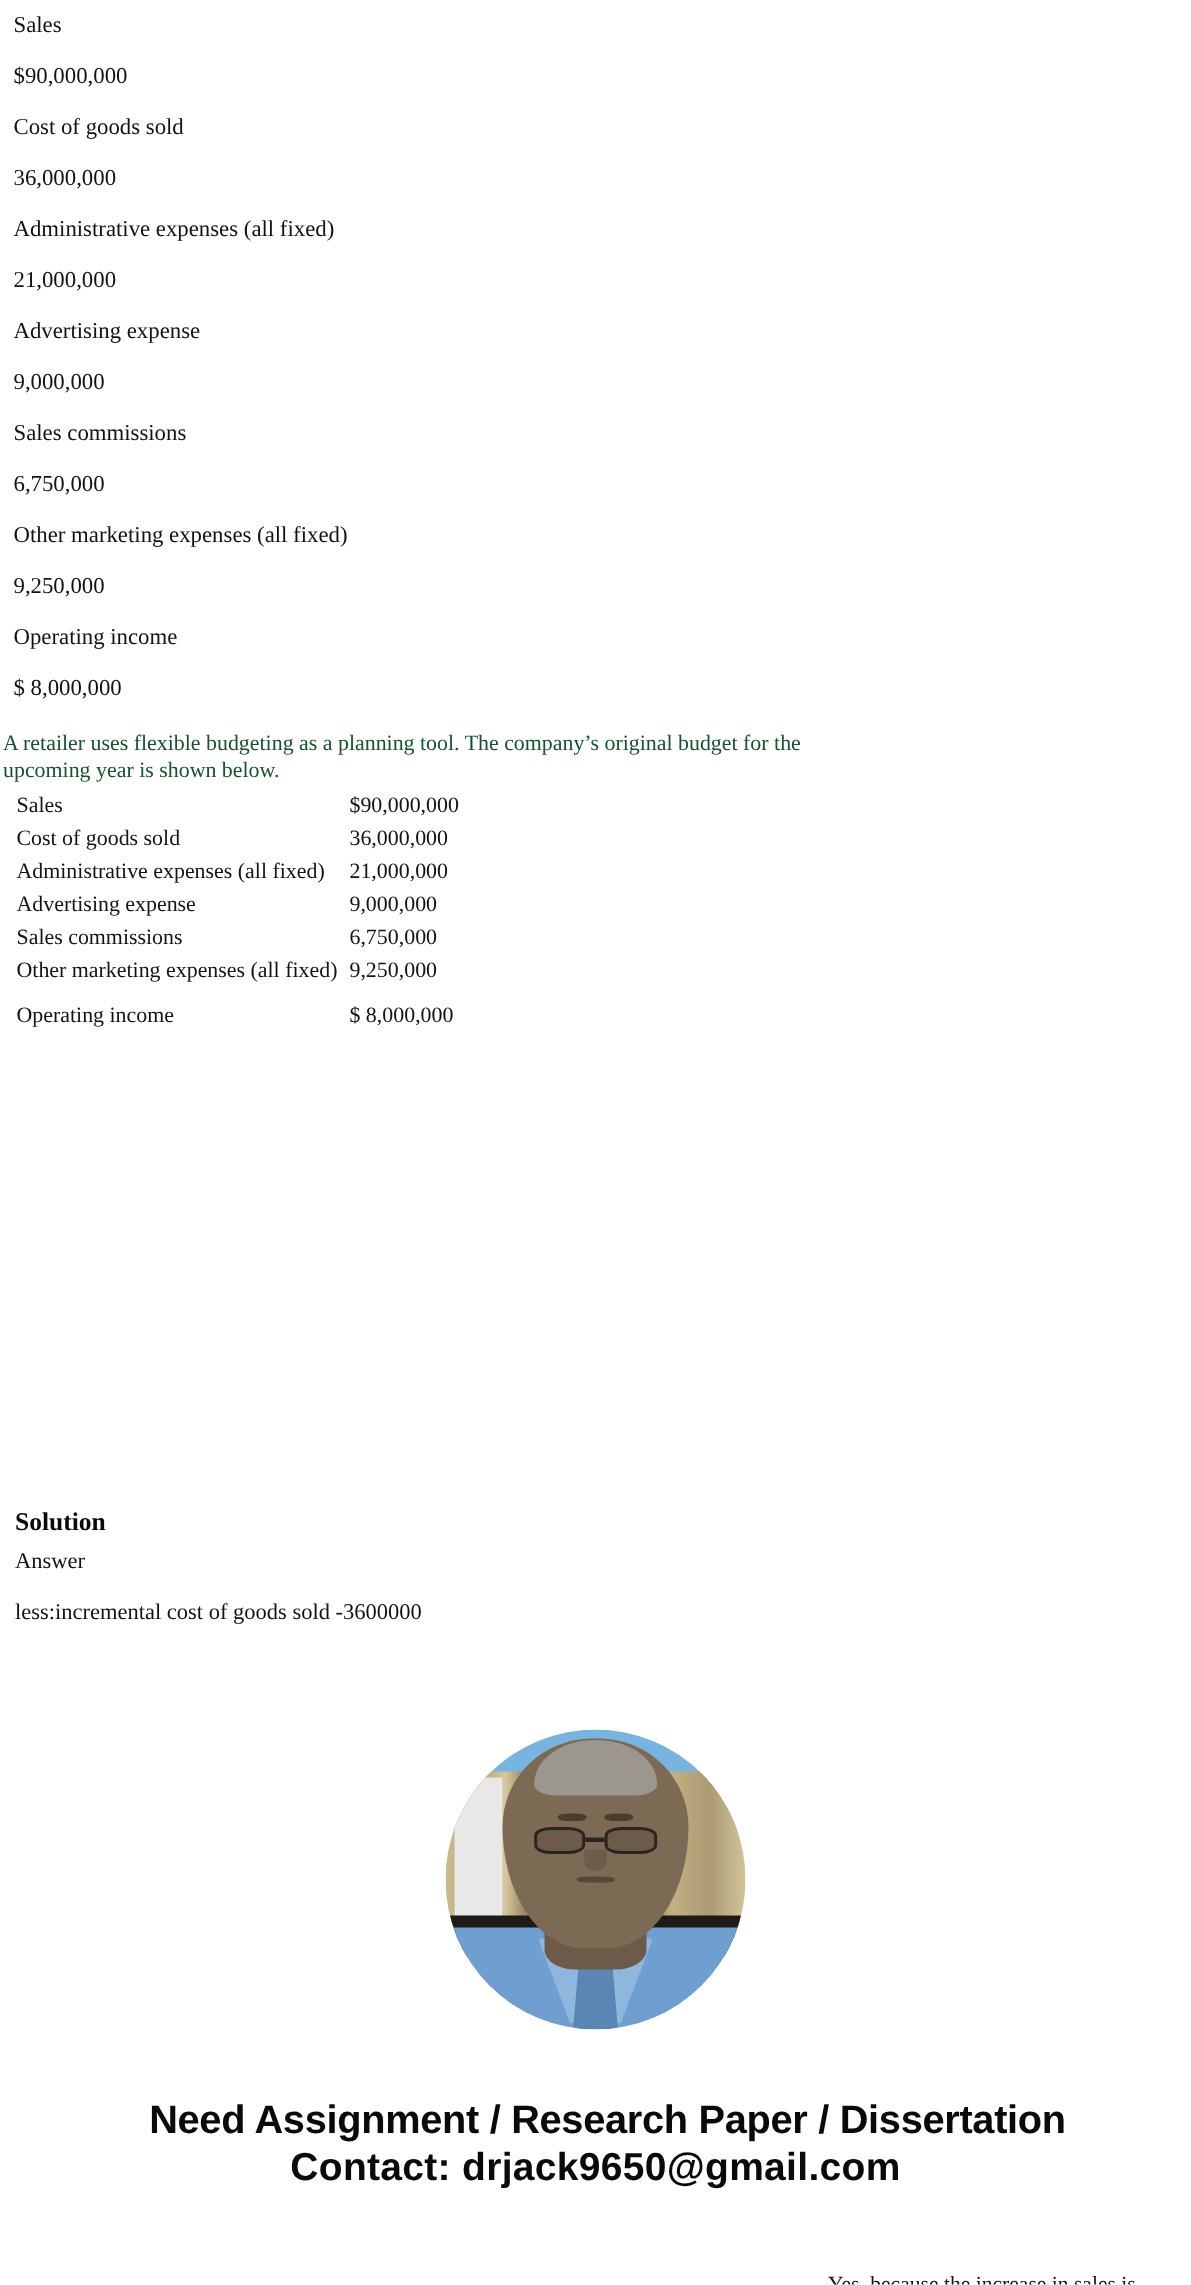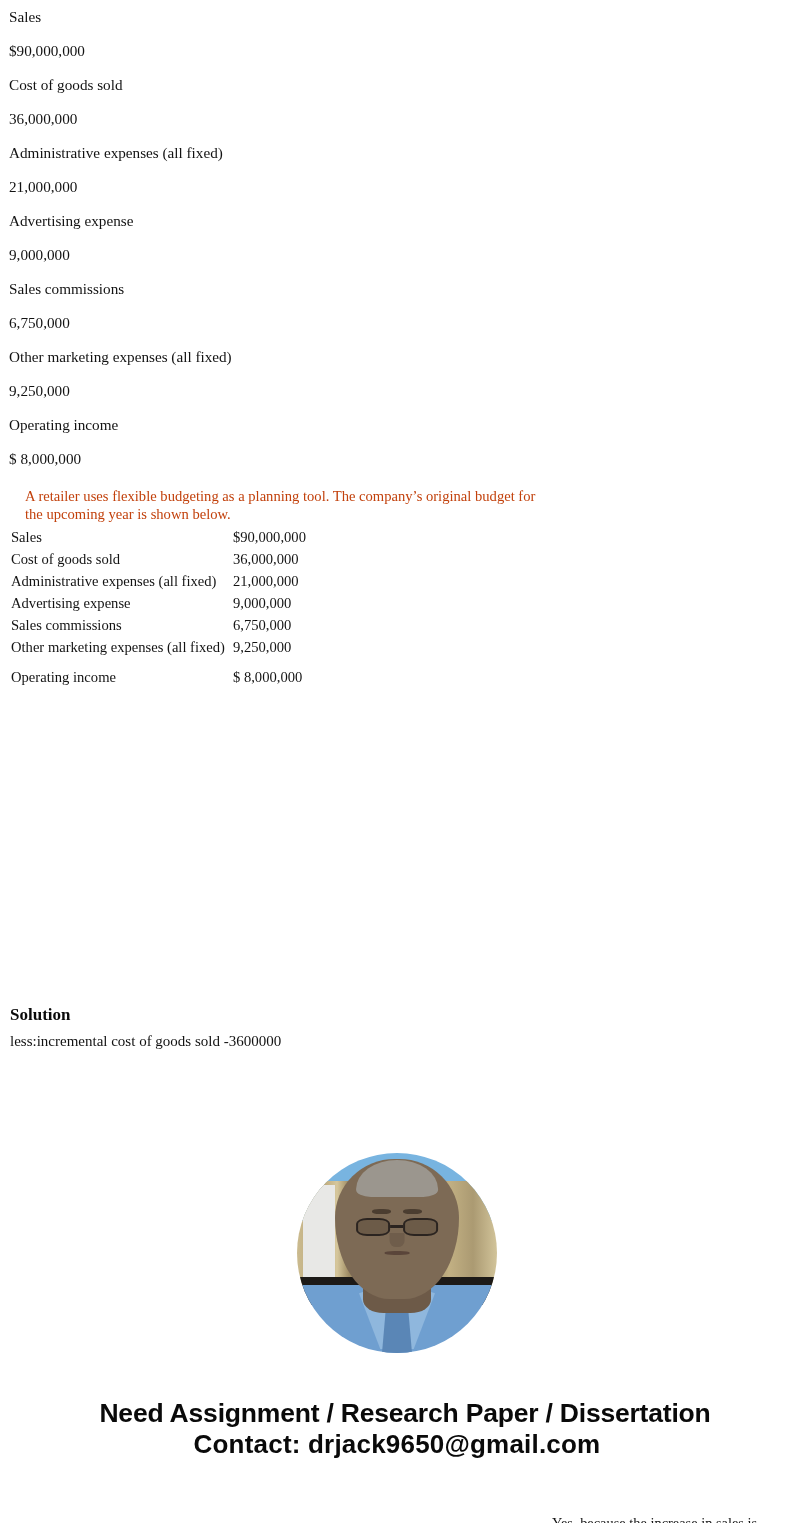--- a/index.html
+++ b/index.html
@@ -34,22 +34,22 @@
   
   #question-block {
     position: absolute;
     left: 0;
     top: 487px;
     width: 560px;
   }
   #question-block .q-intro {
     font-size: 14.6px;
     line-height: 18.2px;
-    padding: 0 22px 0 25px;
-    color: #c2410c;
+    padding: 0 22px 0 2px;
+    color: #14532d;
   }
   #budget-table {
     border-collapse: collapse;
     margin-top: 3px;
     margin-left: 11px;
   }
   #budget-table td {
     font-size: 14.6px;
     line-height: 22px;
     padding: 0;
@@ -330,20 +330,21 @@
 <div id="choices">
 
   <div class="opt-col">
     <div class="opt-text">Yes, because the increase in sales is $4,000,000 greater than the increase in advertising costs.</div>
 
   </div>
 </div>
 
 <div id="solution">
   <div class="sol-heading">Solution</div>
+  <div class="sol-line">Answer</div>
   <div class="sol-line">less:incremental cost of goods sold -3600000</div>
 </div>
 
 <div id="avatar">
   <div class="av-sky"></div>
   <div class="av-wall"></div>
   <div class="av-panel-left"></div>
   <div class="av-dark"></div>
   <div class="av-shirt"></div>
   <div class="av-tie"></div>

